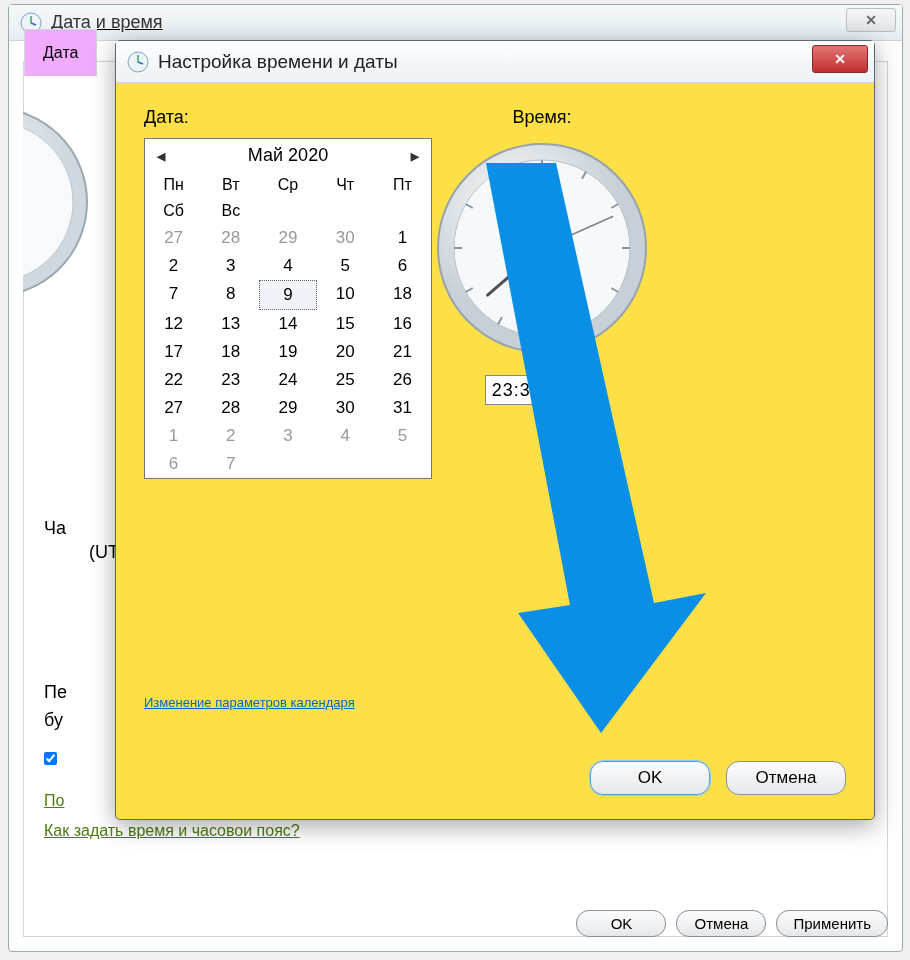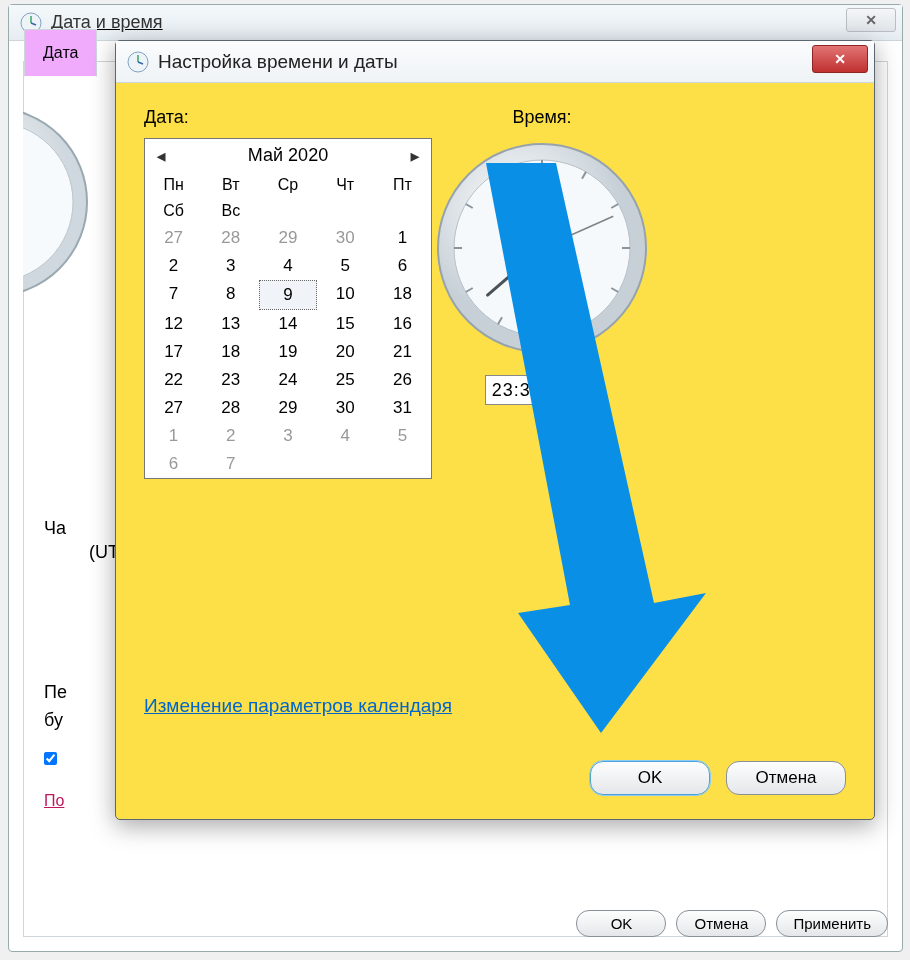--- a/index.html
+++ b/index.html
@@ -71,21 +71,21 @@
     .clock-partial svg { margin-left: -130px; }
     .pc-label { position: absolute; left: 20px; font-size: 18px; }
     .pc-ut { top: 480px; margin-left: 45px; }
     .pc-chas { top: 456px; }
     .pc-pe { top: 620px; }
     .pc-bu { top: 648px; }
     .checkbox-row { position: absolute; top: 690px; left: 20px; display: flex; align-items: center; }
     .checkbox-row input { margin-right: 6px; }
     .link-row1 { position: absolute; top: 730px; left: 20px; }
     .link-row2 { position: absolute; top: 760px; left: 20px; }
-    .bluelink { color: #be185d; text-decoration: underline; font-size: 16px; text-align: center; }
+    .bluelink { color: #4d7c0f; text-decoration: underline; font-size: 16px; text-align: center; }
     .parent-buttons {
       position: absolute;
       right: 14px; bottom: 14px;
       display: flex; gap: 10px;
     }
     .win-btn {
       min-width: 90px;
       padding: 4px 16px;
       font-size: 15px;
       border: 1px solid #8a9099;
@@ -186,21 +186,21 @@
       border-bottom: 1px solid #bbb;
       font-size: 8px; line-height: 9px;
       text-align: center;
       cursor: pointer;
     }
     .spin-btn:last-child { border-bottom: none; }
     .modal-link {
       position: absolute;
       left: 28px; top: 612px;
       color: #0066cc; text-decoration: underline;
-      font-size: 19px;
+      font-size: 13px;
     }
     .modal-buttons {
       position: absolute;
       right: 28px; bottom: 24px;
       display: flex; gap: 16px;
     }
     .modal-buttons .win-btn { min-width: 120px; font-size: 17px; padding: 6px 20px; }
 
     
     .big-arrow {
@@ -241,20 +241,21 @@
       </svg>
     </div>
     <div class="pc-label pc-chas">Ча</div>
     <div class="pc-label pc-ut">(UТ</div>
     <div class="pc-label pc-pe">Пе</div>
     <div class="pc-label pc-bu">бу</div>
     <div class="checkbox-row">
       <input type="checkbox" checked="" style="">
     </div>
     <div class="link-row1"><a class="bluelink">По</a></div>
+    <div class="link-row2"><a class="bluelink">Как задать время и часовои пояс?</a></div>
   </div>
   <div class="parent-buttons">
     <button class="win-btn">OK</button>
     <button class="win-btn">Отмена</button>
     <button class="win-btn">Применить</button>
   </div>
 </div>
 
 <div class="modal">
   <div class="modal-titlebar">

